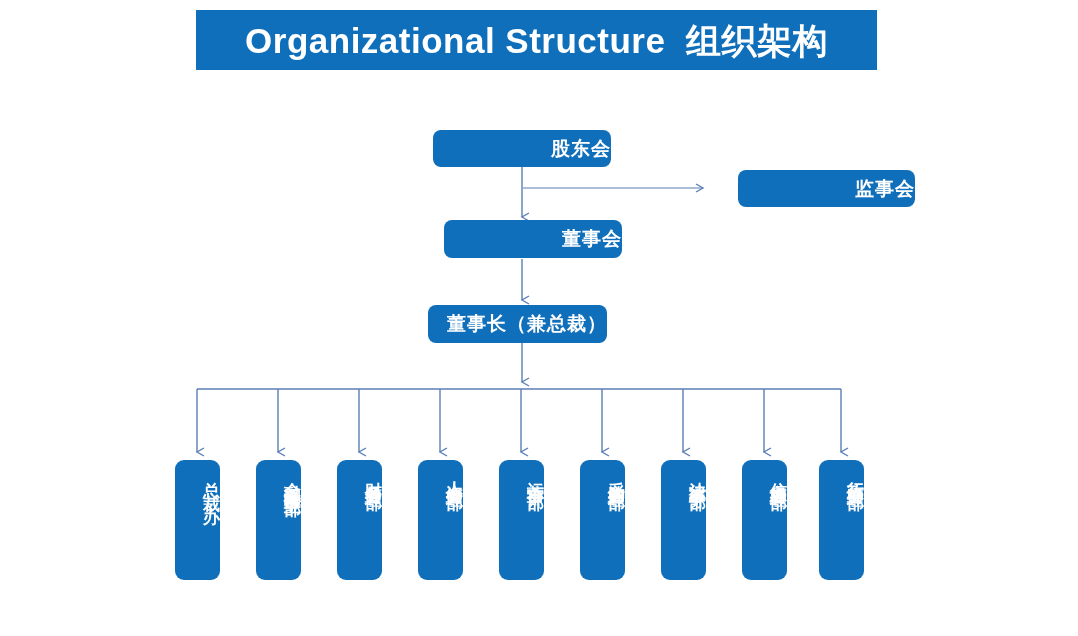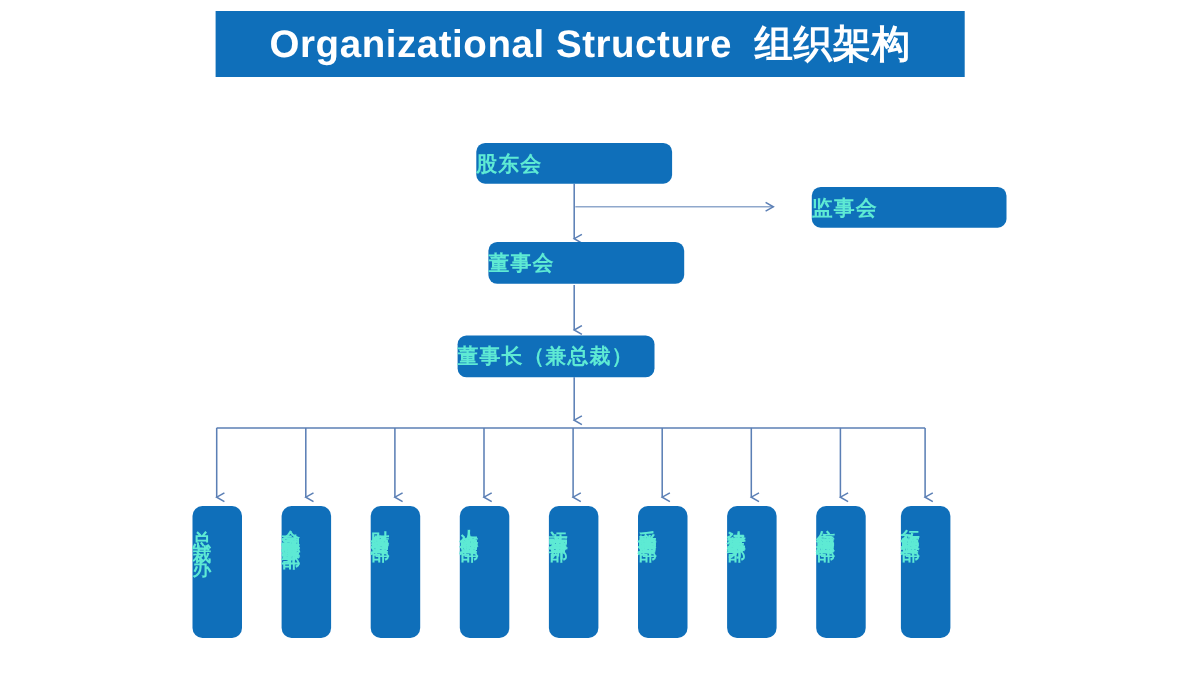--- a/index.html
+++ b/index.html
@@ -39,22 +39,22 @@
     line-height: 1;
   }
 
   
   .node {
     position: absolute;
     background: #0F6FBA;
     border-radius: 7px;
     display: flex;
     align-items: center;
-    justify-content: flex-start;
-    color: #5eead4;
+    justify-content: flex-end;
+    color: #ffffff;
     font-weight: bold;
     box-sizing: border-box;
   }
   .node.top {
     font-size: 19px;
     letter-spacing: 1px;
     border-radius: 8px;
   }
 
   
@@ -132,21 +132,21 @@
   </div>
 
   <div class="node top" style="left:738px; top:170px; width:177px; height:37px;">
     <span>监事会</span>
   </div>
 
   <div class="node top" style="left:444px; top:220px; width:178px; height:38px;">
     <span>董事会</span>
   </div>
 
-  <div class="node top" style="left:416px; top:305px; width:179px; height:38px;">
+  <div class="node top" style="left:428px; top:305px; width:179px; height:38px;">
     <span>董事长（兼总裁）</span>
   </div>
 
   <div class="node dept wide-spacing" style="left:175px; top:460px; width:45px; height:120px;">
     <span class="vtext">总裁办</span>
   </div>
 
   <div class="node dept" style="left:256px; top:460px; width:45px; height:120px;">
     <span class="vtext">金融科技事业部</span>
   </div>

